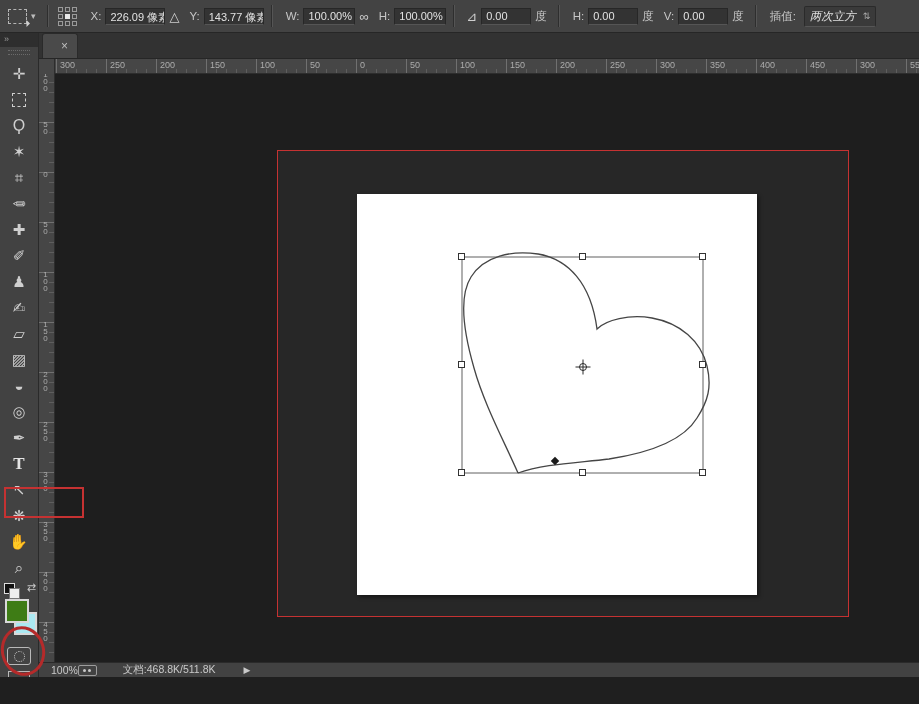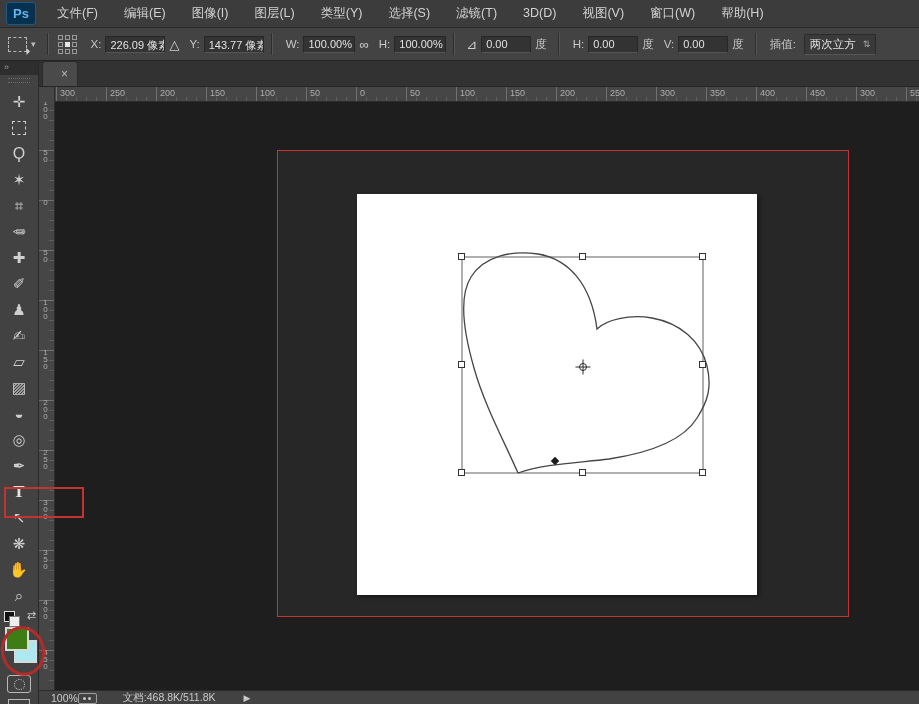--- a/index.html
+++ b/index.html
@@ -23,21 +23,21 @@
   .refgrid i{border:1px solid #9a9a9a;background:transparent;}
   .refgrid i.c{background:#e8e8e8;border-color:#e8e8e8;}
   .olabel{margin:0 4px 0 6px;color:#c7c7c7;}
   .field{height:17px;min-width:54px;max-width:60px;background:#333;border:1px solid #272727;border-bottom-color:#555;
          padding:1px 4px 0 4px;font-size:11px;color:#e2e2e2;overflow:hidden;white-space:nowrap;display:inline-block;
          box-sizing:border-box;}
   .field.small{min-width:50px;max-width:52px;}
   .tool-btn{color:#cfcfcf;font-size:13px;padding:0 4px;cursor:default;}
   .deg{margin:0 4px;color:#c7c7c7;}
   .dropdown{height:19px;background:#3a3a3a;border:1px solid #2a2a2a;border-bottom-color:#565656;border-radius:2px;
-            display:inline-flex;align-items:center;padding:0 5px;margin-left:4px;font-size:11.5px;color:#e0e0e0;}
+            display:inline-flex;align-items:center;padding:0 5px;margin-left:4px;font-size:11.5px;color:#e0e0e0;font-style:italic;}
   .dropdown .arrows{margin-left:7px;font-size:9px;color:#aaa;}
   
   .main{display:flex;height:644px;}
   .toolbar{width:38px;background:#424242;border-right:1px solid #2a2a2a;display:flex;flex-direction:column;
            align-items:center;position:relative;flex:none;}
   .tb-top{width:100%;height:14px;background:#2e2e2e;color:#9a9a9a;font-size:9px;text-align:left;
           padding-left:4px;box-sizing:border-box;line-height:13px;}
   .tb-grip{width:22px;height:3px;margin:3px 0 6px 0;border-top:1px dotted #6a6a6a;border-bottom:1px dotted #6a6a6a;}
   .tool{width:30px;height:26px;display:flex;align-items:center;justify-content:center;cursor:default;}
   .tglyph{font-size:15px;color:#cfcfcf;line-height:1;}
@@ -98,37 +98,20 @@
               font-family:"Liberation Sans","DejaVu Sans",sans-serif;}
   #tool-annot{position:absolute;left:4px;top:487px;width:80px;height:31px;border:2px solid #c53232;box-sizing:border-box;}
   #swatch-annot{position:absolute;left:1px;top:626px;width:44px;height:50px;border:3px solid #b52a2a;
                 border-radius:50%;transform:rotate(-14deg);box-sizing:border-box;}
 </style>
 </head>
 <body>
 
 <div id="app">
 
-  <div class="menubar">
-    <div class="ps-logo">Ps</div>
-    <div style="display:flex">
-
-    <span class="menu-item">文件(F)</span>
-        <span class="menu-item">编辑(E)</span>
-        <span class="menu-item">图像(I)</span>
-        <span class="menu-item">图层(L)</span>
-        <span class="menu-item">类型(Y)</span>
-        <span class="menu-item">选择(S)</span>
-        <span class="menu-item">滤镜(T)</span>
-        <span class="menu-item">3D(D)</span>
-        <span class="menu-item">视图(V)</span>
-        <span class="menu-item">窗口(W)</span>
-        <span class="menu-item">帮助(H)</span>
-      </div>
-  </div>
 
   <div class="optionsbar">
     <span class="box-icon"></span>
     <span class="caret">▾</span>
     <span class="vsep"></span>
     <span class="refgrid">
       <i></i>
         <i></i>
         <i></i>
         <i></i>

